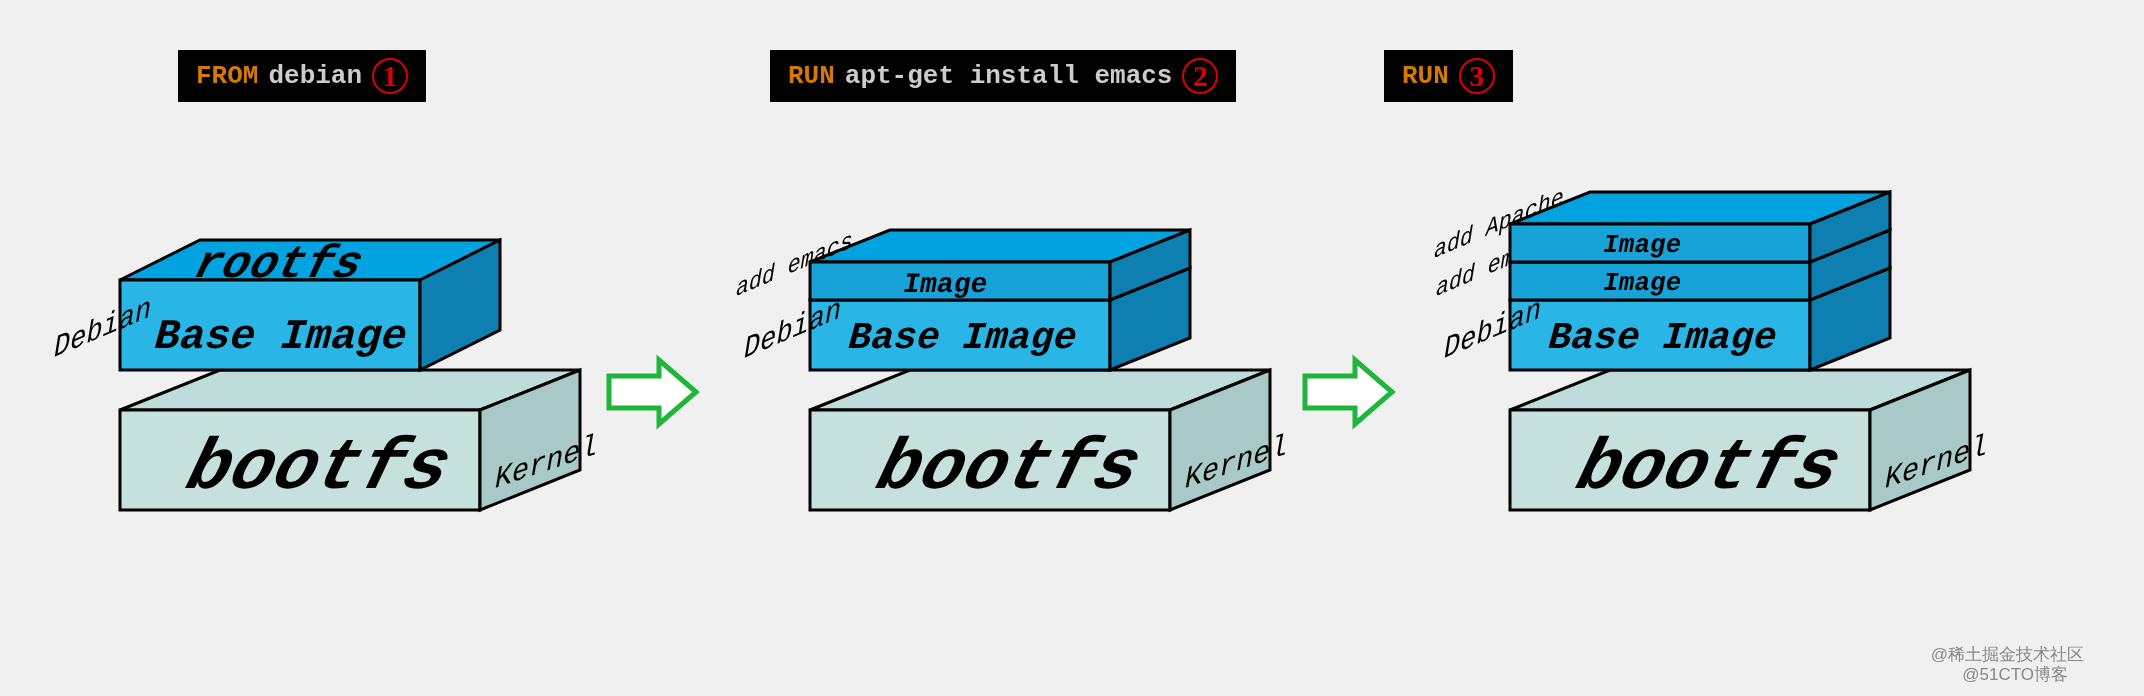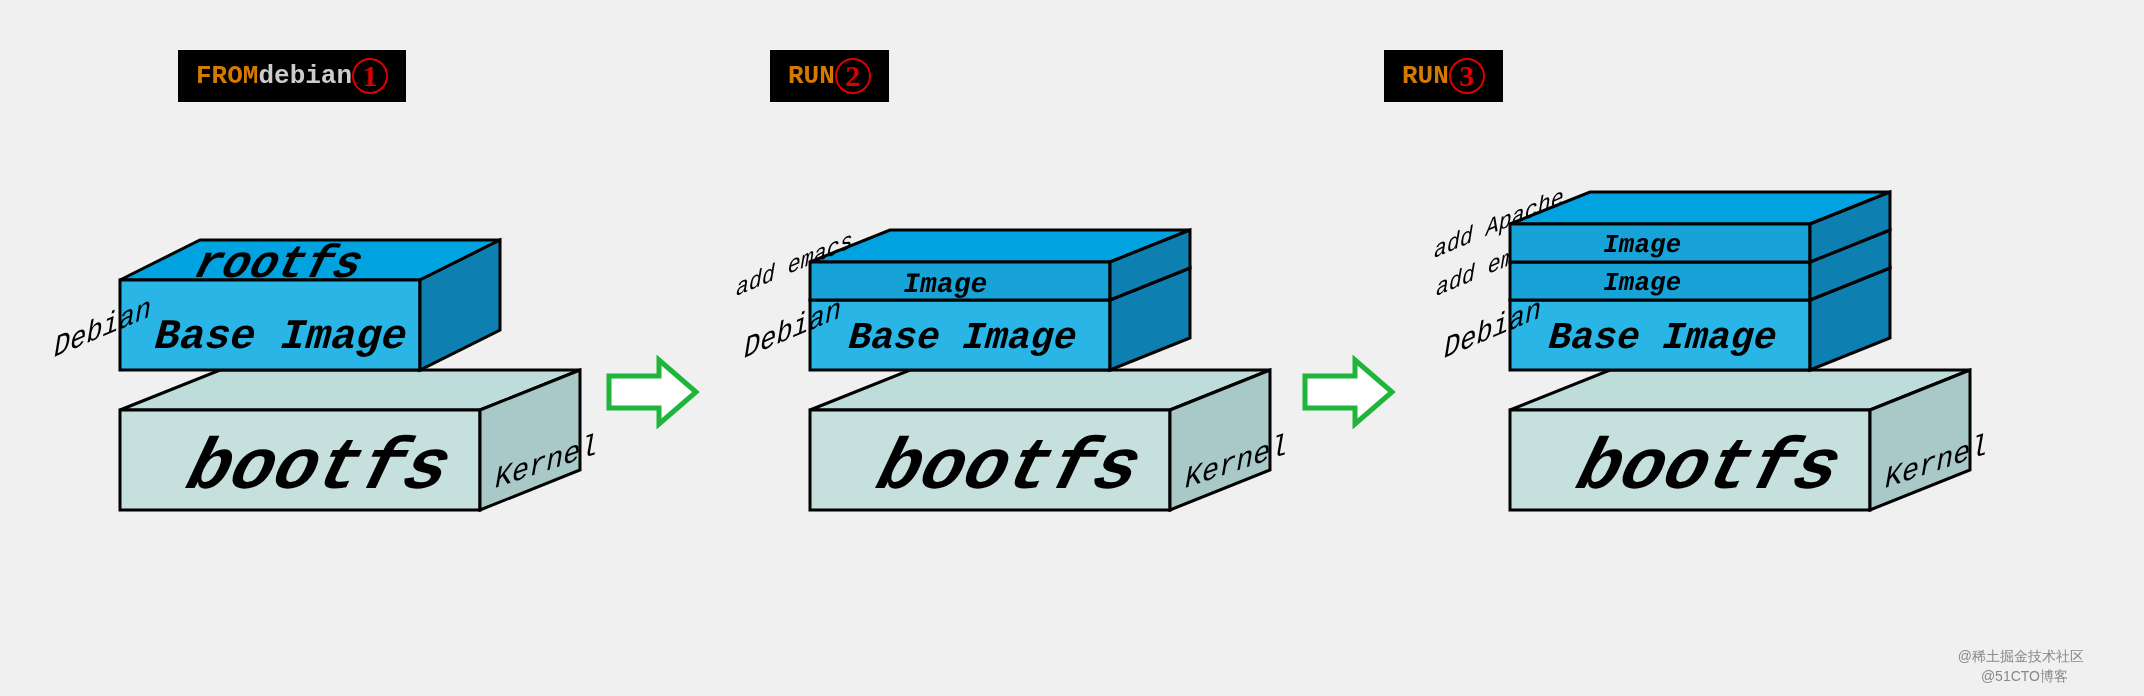--- a/index.html
+++ b/index.html
@@ -1,46 +1,47 @@
 <!DOCTYPE html>
 <html><head>
 <meta charset="utf-8">
 <style>
 body{margin:0;padding:0;background:#f0f0f0;width:2144px;height:696px;position:relative;font-family:"Courier New",monospace;overflow:hidden}
-.cmd{position:absolute;background:#000;padding:8px 18px;display:flex;align-items:center;gap:0;font-size:26px;font-weight:bold}
+.cmd{position:absolute;background:#000;padding:8px 18px;display:flex;align-items:center;gap:10px;font-size:26px;font-weight:bold}
 .cmd .kw{color:#d47a00}
 .cmd .arg{color:#ccc}
 .cmd .num{color:#d00;font-size:30px;border:2px solid #d00;border-radius:50%;width:32px;height:32px;display:inline-flex;align-items:center;justify-content:center;font-family:serif}
 .stage{position:absolute;width:560px;height:360px}
 svg.diagram{width:560px;height:360px;overflow:visible}
 .arr{position:absolute}
 .face-top{fill:#00a3e0;stroke:#000;stroke-width:3}
 .face-front-main{fill:#29b6e6;stroke:#000;stroke-width:3}
 .face-front-thin{fill:#17a2d8;stroke:#000;stroke-width:3}
 .face-side{fill:#0d7fb0;stroke:#000;stroke-width:3}
 .face-side-thin{fill:#0d7fb0;stroke:#000;stroke-width:3}
 .face-pale-top{fill:#bddcda;stroke:#000;stroke-width:3}
 .face-pale-front{fill:#c6e0de;stroke:#000;stroke-width:3}
 .face-pale-side{fill:#a8c9c7;stroke:#000;stroke-width:3}
 .t-top{font-family:"Courier New",monospace;font-size:46px;font-weight:bold;fill:#000}
 .t-big{font-family:"Courier New",monospace;font-weight:bold;fill:#000}
 .t-side{font-family:"Courier New",monospace;font-size:30px;fill:#000;font-style:italic}
 .t-side-sm{font-family:"Courier New",monospace;font-size:24px;fill:#000;font-style:italic}
-.wm{position:absolute;font-size:14px;color:#888;font-family:sans-serif}
+.wm{position:absolute;font-size:17px;color:#888;font-family:sans-serif}
 </style>
 </head>
 <body>
 
 <div class="cmd" style="left:178px;top:50px">
   <span class="kw">FROM</span>
   <span class="arg">debian</span>
   <span class="num">1</span>
 </div>
 <div class="cmd" style="left:770px;top:50px">
   <span class="kw">RUN</span>
+  <span class="arg">apt-get install emacs</span>
   <span class="num">2</span>
 </div>
 <div class="cmd" style="left:1384px;top:50px">
   <span class="kw">RUN</span>
   <span class="num">3</span>
 </div>
 
 <div class="stage" style="left:40px;top:220px">
 <svg class="diagram" viewBox="0 0 560 360">
 

